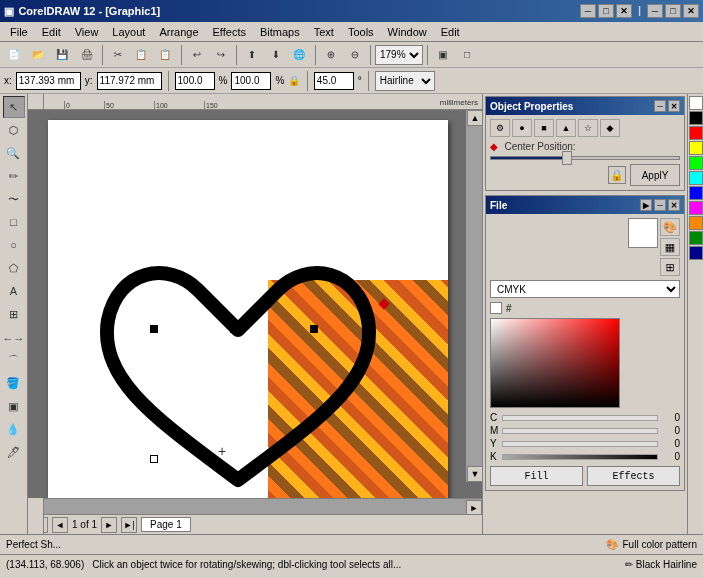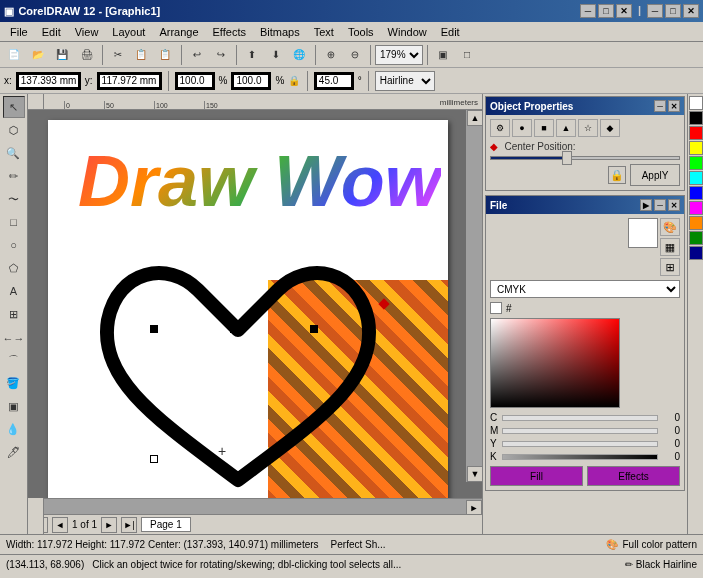--- a/index.html
+++ b/index.html
@@ -40,21 +40,21 @@
       cursor: pointer; font-size: 10px; color: #333;
     }
     .toolbar-sep { width: 1px; height: 20px; background: #808080; margin: 0 2px; }
 
     
     .props-bar {
       height: 26px; background: #d4d0c8; display: flex; align-items: center;
       padding: 0 4px; gap: 4px; border-bottom: 1px solid #a0a0a0; font-size: 10px;
     }
     .props-input {
-      height: 18px; width: 70px; border: 3px solid #000000; background: white;
+      height: 18px; width: 70px; border: 1px solid #000000; background: white;
       padding: 0 2px; font-size: 10px;
     }
 
     
     .toolbox {
       width: 28px; background: #d4d0c8; border-right: 1px solid #808080;
       display: flex; flex-direction: column; align-items: center;
       padding: 2px 0; gap: 1px; overflow: hidden;
     }
     .tool-btn {
@@ -187,23 +187,23 @@
     .cmyk-row { display: flex; align-items: center; gap: 2px; margin-bottom: 2px; font-size: 10px; }
     .cmyk-label { width: 10px; }
     .cmyk-slider-track {
       flex: 1; height: 6px; background: #e0e0e0; border: 1px solid #a0a0a0;
     }
     .cmyk-value { width: 20px; text-align: right; }
     .fill-outline-row {
       display: flex; gap: 4px; margin-top: 4px;
     }
     .fill-btn, .outline-btn {
-      flex: 1; height: 20px; background: #a21caf; border: 1px solid #808080;
+      flex: 1; height: 20px; background: #e5e5e5; border: 1px solid #808080;
       display: flex; align-items: center; justify-content: center;
-      cursor: pointer; font-size: 10px;
+      cursor: pointer; font-size: 10px; font-family: Liberation Mono, monospace;
     }
 
     
     .color-strip {
       width: 16px; background: #d4d0c8; border-left: 1px solid #808080;
       display: flex; flex-direction: column; align-items: center;
       padding: 2px 0; gap: 1px;
     }
     .color-strip-swatch {
       width: 14px; height: 14px; border: 1px solid #808080; cursor: pointer;
@@ -427,21 +427,20 @@
         <span style="margin-top:20px;font-size:7px;">250</span>
         <span style="margin-top:30px;font-size:7px;">200</span>
         <span style="margin-top:30px;font-size:7px;">150</span>
         <span style="margin-top:30px;font-size:7px;">100</span>
       </div>
 
       <div class="canvas-with-ruler">
 
         <div class="canvas-page">
 
-          <div class="draw-wow-text">Draw Wow</div>
 
           <div class="pattern-area">
             <div class="pattern-inner"></div>
           </div>
 
           <div class="heart-container">
             <svg width="320" height="300" viewBox="0 0 320 300">
 
               <path d="M160 240 C 80 180, 20 140, 30 80 C 40 30, 90 20, 120 50 C 135 65, 150 80, 160 90 C 170 80, 185 65, 200 50 C 230 20, 280 30, 290 80 C 300 140, 240 180, 160 240Z" fill="none" stroke="black" stroke-width="14" stroke-linejoin="round"></path>
             </svg>
@@ -589,21 +588,20 @@
     <div class="color-strip-swatch" style="background:#0000ff;"></div>
     <div class="color-strip-swatch" style="background:#ff00ff;"></div>
     <div class="color-strip-swatch" style="background:#ff8800;"></div>
     <div class="color-strip-swatch" style="background:#008800;"></div>
     <div class="color-strip-swatch" style="background:#000088;"></div>
   </div>
 </div>
 
 <div class="status-bar">
   <div class="status-left">
-    <span>Width: 117.972  Height: 117.972  Center: (137.393, 140.971) millimeters</span>
     <span>Perfect Sh...</span>
   </div>
   <div class="status-right">
     <span>🎨</span>
     <span>Full color pattern</span>
   </div>
 </div>
 <div class="status-bar">
   <span>(134.113, 68.906)</span>
   <span>Click an object twice for rotating/skewing; dbl-clicking tool selects all...</span>

